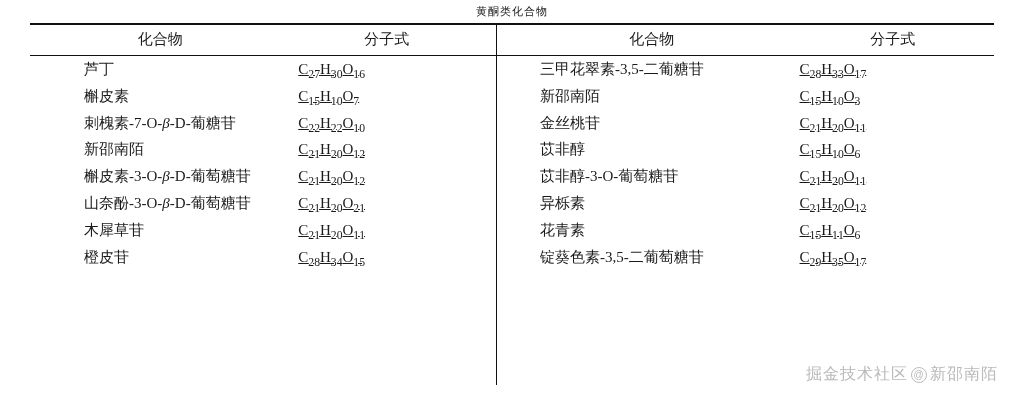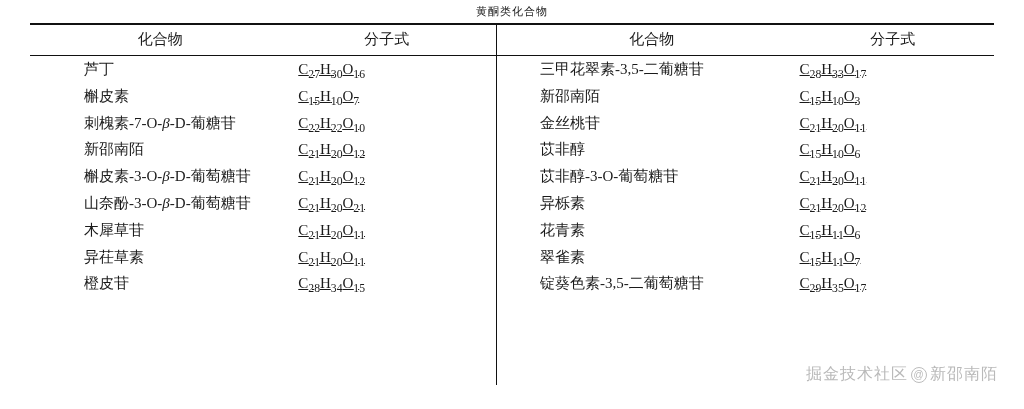--- a/index.html
+++ b/index.html
@@ -178,27 +178,20 @@
           <td class="formula2">C<span class="sub">2</span><span class="sub">1</span>H<span class="sub">2</span><span class="sub">0</span>O<span class="sub">1</span><span class="sub">2</span></td>
         </tr>
         <tr>
           <td class="name">木犀草苷</td>
           <td class="formula">C<span class="sub">2</span><span class="sub">1</span>H<span class="sub">2</span><span class="sub">0</span>O<span class="sub">1</span><span class="sub">1</span></td>
           <td></td>
           <td class="name2">花青素</td>
           <td class="formula2">C<span class="sub">1</span><span class="sub">5</span>H<span class="sub">1</span><span class="sub">1</span>O<span class="sub">6</span></td>
         </tr>
         <tr>
-          <td class="name">异茌草素</td>
-          <td class="formula">C<span class="sub">2</span><span class="sub">1</span>H<span class="sub">2</span><span class="sub">0</span>O<span class="sub">1</span><span class="sub">1</span></td>
-          <td></td>
-          <td class="name2">翠雀素</td>
-          <td class="formula2">C<span class="sub">1</span><span class="sub">5</span>H<span class="sub">1</span><span class="sub">1</span>O<span class="sub">7</span></td>
-        </tr>
-        <tr>
           <td class="name">橙皮苷</td>
           <td class="formula">C<span class="sub">2</span><span class="sub">8</span>H<span class="sub">3</span><span class="sub">4</span>O<span class="sub">1</span><span class="sub">5</span></td>
           <td></td>
           <td class="name2">锭葵色素-3,5-二葡萄糖苷</td>
           <td class="formula2">C<span class="sub">2</span><span class="sub">9</span>H<span class="sub">3</span><span class="sub">5</span>O<span class="sub">1</span><span class="sub">7</span></td>
         </tr>
       </tbody>
   </table>
 
   <div class="watermark">

